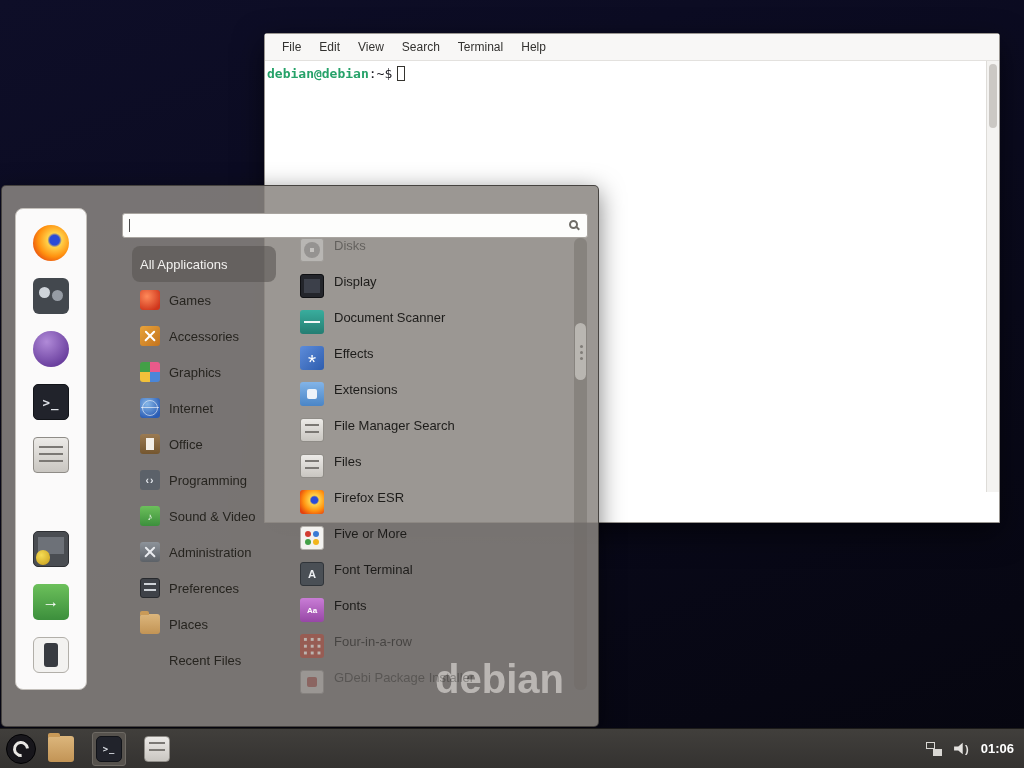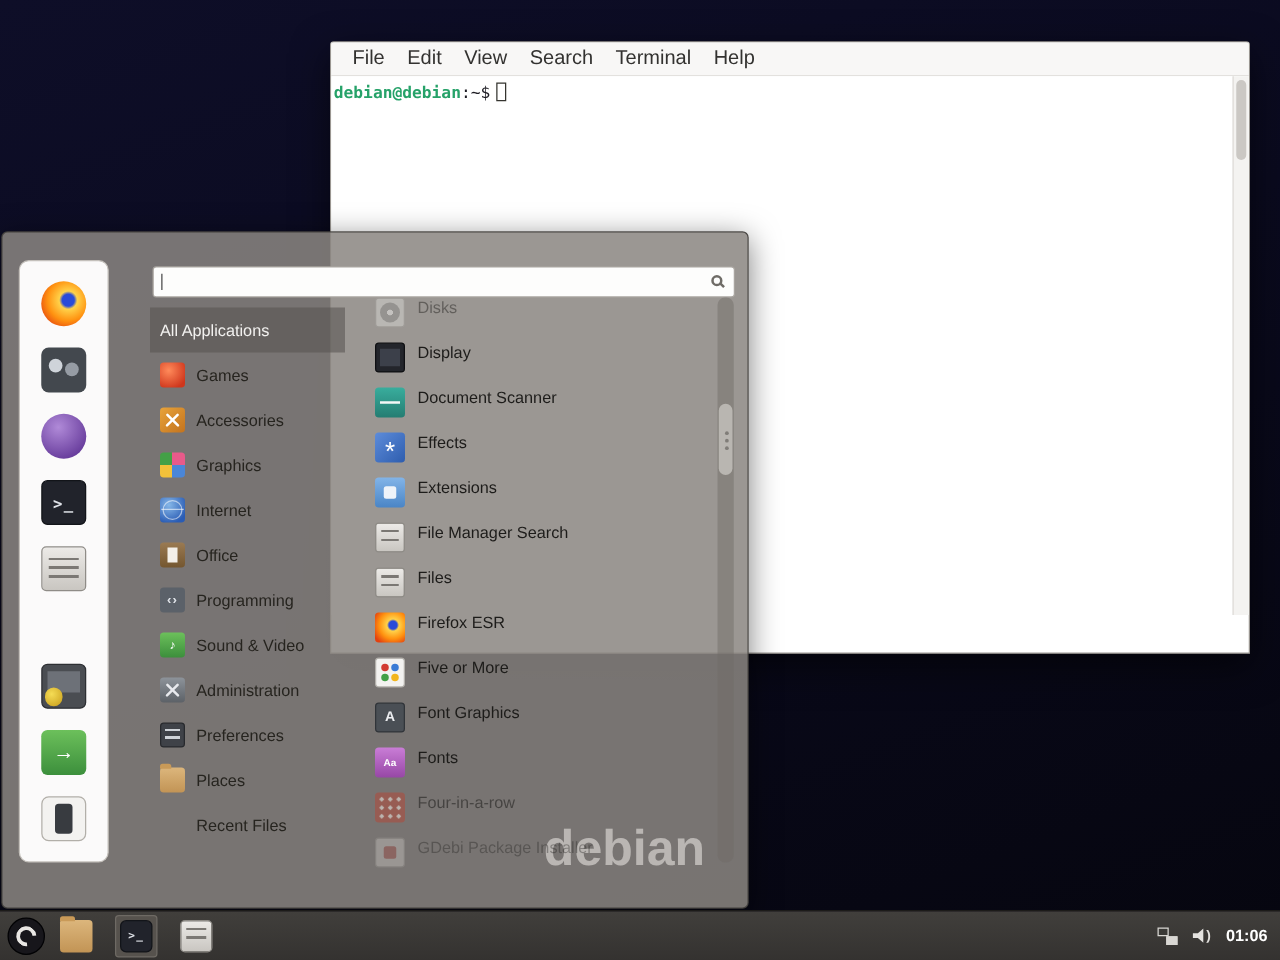--- a/index.html
+++ b/index.html
@@ -18,21 +18,21 @@
     background:#2f3239; border-radius:2px; }
   .win-icon::before { content:">_"; position:absolute; inset:0; display:grid; place-items:center;
     color:#dfe2e8; font:700 6px "DejaVu Sans Mono",monospace; }
   .win-title { position:absolute; left:0; right:0; top:0; height:30px; line-height:30px;
     text-align:center; font-size:13px; font-weight:bold; color:#2e2d2b; }
   .win-controls { position:absolute; right:12px; top:0; height:30px; display:flex; align-items:center; gap:16px; }
   .wbtn { background:none; border:none; cursor:pointer; font-size:13px; font-weight:bold;
     color:#3a3938; line-height:1; padding:2px 4px; font-family:"DejaVu Sans",sans-serif; }
   .menubar { height:27px; background:#f8f7f6; border-bottom:1px solid #e3e1de;
     display:flex; align-items:center; padding-left:8px; }
-  .mitem { font-size:16px; color:#333230; padding:0 9px; cursor:default; }
+  .mitem { font-size:12px; color:#333230; padding:0 9px; cursor:default; }
   .term-body { position:relative; height:431px; background:#ffffff;
     font:13px "DejaVu Sans Mono",monospace; padding:5px 2px; }
   .p-user { color:#26a269; font-weight:bold; }
   .p-rest { color:#1c1b22; }
   .cursor { display:inline-block; width:8px; height:15px; border:1px solid #35342f;
     vertical-align:-3px; margin-left:5px; }
   .term-scroll { position:absolute; right:0; top:0; bottom:0; width:13px;
     background:#f4f3f1; border-left:1px solid #dedcd8; }
   .term-thumb { position:absolute; left:2px; right:2px; top:3px; height:64px;
     background:#cbc8c4; border-radius:4px; }
@@ -54,21 +54,21 @@
   .searchbox input { position:absolute; inset:0; border:none; background:transparent;
     padding:0 24px 0 10px; font-size:13px; outline:none; }
   .caret { position:absolute; left:6px; top:5px; bottom:5px; width:1px; background:#4a4a4a; z-index:2; }
   .mag { position:absolute; right:9px; top:6px; width:9px; height:9px;
     border:2px solid #6f6c67; border-radius:50%; }
   .mag::after { content:""; position:absolute; width:5px; height:2px; background:#6f6c67;
     right:-4px; bottom:-2px; transform:rotate(45deg); }
 
   .categories { position:absolute; left:118px; top:60px; width:156px; }
   .cat-row { display:flex; align-items:center; gap:9px; height:36px; padding:11px 8px;
-    font-size:13px; color:#26241f; cursor:pointer; border-radius:0; }
+    font-size:13px; color:#26241f; cursor:pointer; border-radius:8px;margin-left:12px; }
   .cat-row.selected { background:rgba(88,85,81,.58); color:#f2f1ef; }
 
   .apps { position:absolute; left:290px; top:52px; width:282px; height:463px; overflow:hidden; z-index:2; }
   .app-row { display:flex; align-items:flex-start; gap:10px; height:36px; padding:0 8px;
     font-size:13px; color:#1d1c1a; cursor:pointer; }
 
   .menu-scroll { position:absolute; left:572px; top:52px; width:13px; height:452px;
     background:rgba(110,107,103,.45); border-radius:6px; }
   .menu-thumb { position:absolute; left:1px; right:1px; top:85px; height:57px;
     background:#b9b6b1; border-radius:6px; }
@@ -312,21 +312,21 @@
         <div class="app-row">
           <span class="icon i-firefox"></span>
           <span>Firefox ESR</span>
         </div>
         <div class="app-row">
           <span class="icon i-five-or-more"></span>
           <span>Five or More</span>
         </div>
         <div class="app-row">
           <span class="icon i-font-selection"></span>
-          <span>Font Graphics</span>
+          <span>Font Terminal</span>
         </div>
         <div class="app-row">
           <span class="icon i-fonts"></span>
           <span>Fonts</span>
         </div>
         <div class="app-row" style="opacity: 0.55;">
           <span class="icon i-four-in-a-row"></span>
           <span>Four-in-a-row</span>
         </div>
         <div class="app-row" style="opacity: 0.35;">

